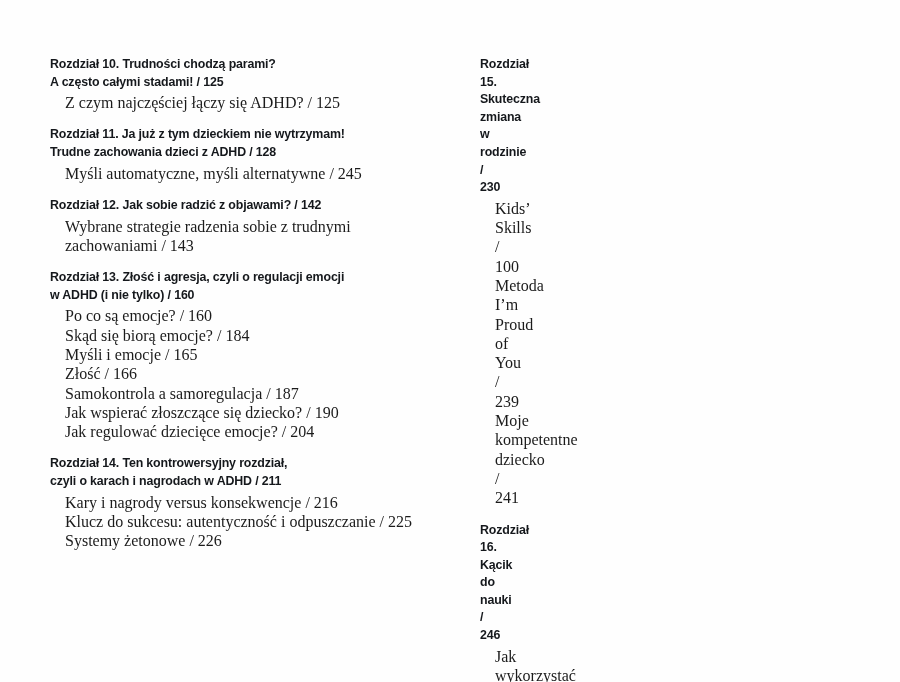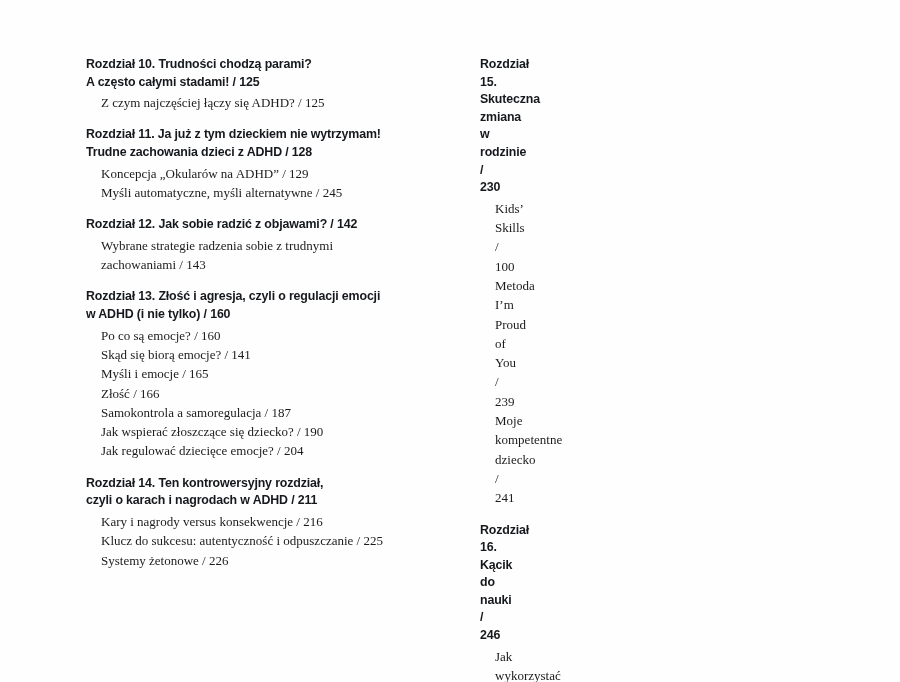--- a/index.html
+++ b/index.html
@@ -32,21 +32,21 @@
     width: 900px;
     display: flex;
     align-items: flex-start;
   }
 
   .col {
     box-sizing: border-box;
   }
   .col-left {
     width: 480px;
-    padding-left: 86px;
+    padding-left: 50px;
     padding-right: 18px;
   }
   .col-right {
     width: 420px;
     padding-left: 475px;
     padding-right: 20px;
     margin-left: -475px;
   }
   .col-right-inner {
     padding-left: 0;
@@ -72,21 +72,21 @@
   }
 
   .entries {
     margin: 0;
     padding: 0;
     list-style: none;
   }
 
   .entry {
     font-family: "Liberation Serif", serif;
-    font-size: 13px;
+    font-size: 16px;
     line-height: 19.3px;
     color: #1b1b1b;
     padding-left: 15px;
     white-space: pre-line;
     margin: 0;
   }
 
   
   .backmatter {
     margin-top: 22px;
@@ -117,39 +117,38 @@
 A często całymi stadami!   / 125</p>
         <ul class="entries">
           <li class="entry">Z czym najczęściej łączy się ADHD?   / 125</li>
         </ul>
       </div>
 
       <div class="chapter">
         <p class="chapter-title">Rozdział 11. Ja już z tym dzieckiem nie wytrzymam!
 Trudne zachowania dzieci z ADHD   / 128</p>
         <ul class="entries">
-          <li class="entry">Koncepcja „Okularów na ADHD”   / 129</li>
           <li class="entry">Myśli automatyczne, myśli alternatywne   / 245</li>
         </ul>
       </div>
 
       <div class="chapter">
         <p class="chapter-title">Rozdział 12. Jak sobie radzić z objawami?   / 142</p>
         <ul class="entries">
           <li class="entry">Wybrane strategie radzenia sobie z trudnymi
 zachowaniami   / 143</li>
         </ul>
       </div>
 
       <div class="chapter">
         <p class="chapter-title">Rozdział 13. Złość i agresja, czyli o regulacji emocji
 w ADHD (i nie tylko)   / 160</p>
         <ul class="entries">
           <li class="entry">Po co są emocje?   / 160</li>
-          <li class="entry">Skąd się biorą emocje?   / 141</li>
+          <li class="entry">Skąd się biorą emocje?   / 184</li>
           <li class="entry">Myśli i emocje   / 165</li>
           <li class="entry">Złość   / 166</li>
           <li class="entry">Samokontrola a samoregulacja   / 187</li>
           <li class="entry">Jak wspierać złoszczące się dziecko?   / 190</li>
           <li class="entry">Jak regulować dziecięce emocje?   / 204</li>
         </ul>
       </div>
 
       <div class="chapter">
         <p class="chapter-title">Rozdział 14. Ten kontrowersyjny rozdział,

